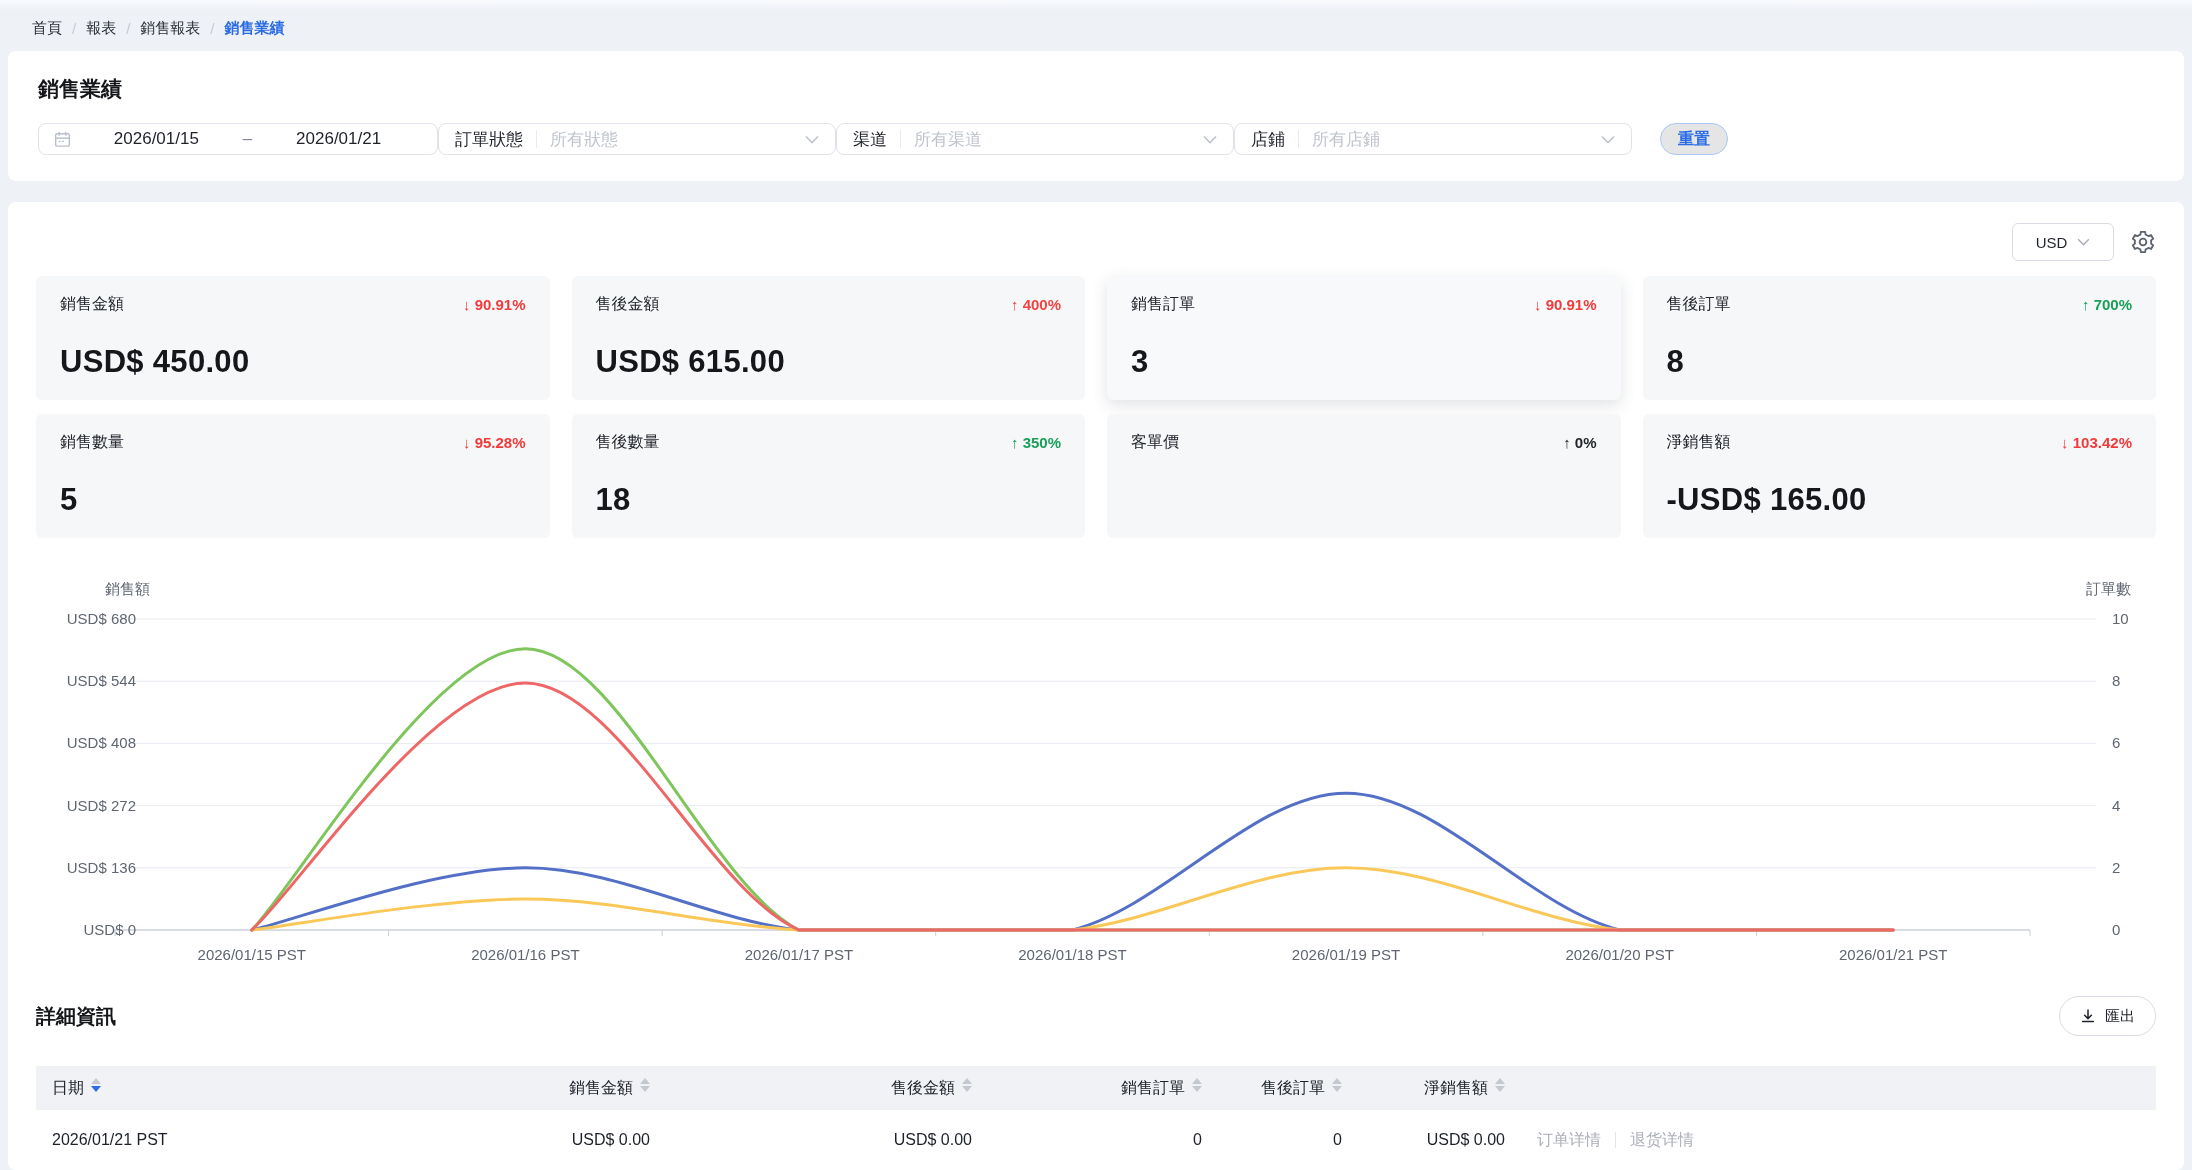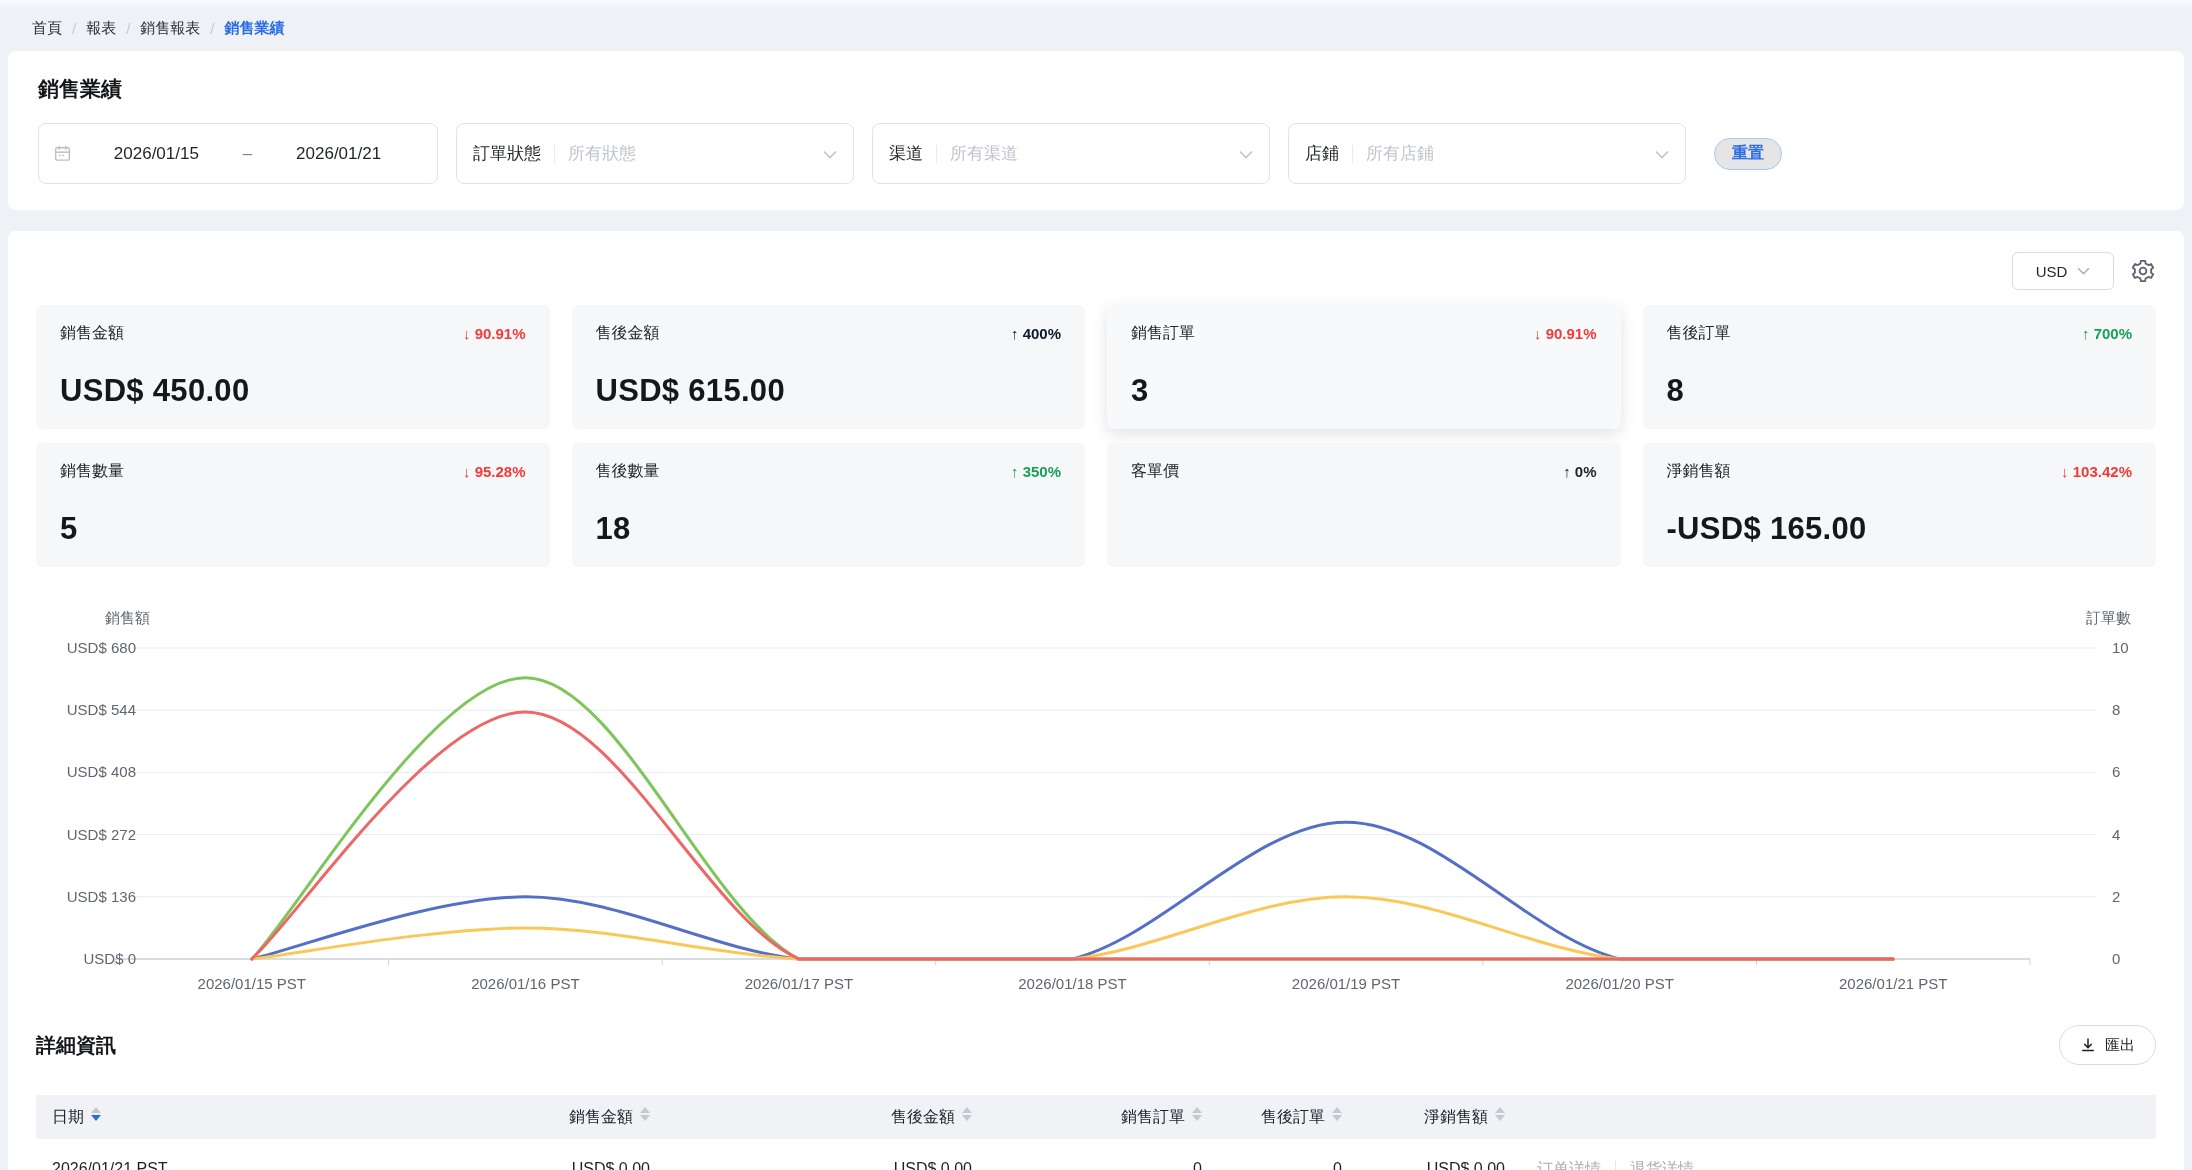--- a/index.html
+++ b/index.html
@@ -16,26 +16,26 @@
   .breadcrumb { display:flex; align-items:center; gap:10px; padding:9px 32px 13px; font-size:15px; }
   .crumb { color:#2a2e36; cursor:pointer; }
   .sep { color:#c5cad3; }
   .crumb.current { color:#2b6ce5; font-weight:700; }
 
   
   .card { background:#fff; border-radius:8px; margin:0 8px; }
   .card.filters { padding:24px 30px 26px; }
   .page-title { font-size:21px; font-weight:700; color:#15171b; }
   .filter-row { display:flex; align-items:center; margin-top:20px; }
-  .ctrl { height:61px; border:1px solid #dfe2e8; border-radius:8px; background:#fff;
+  .ctrl { height:32px; border:1px solid #dfe2e8; border-radius:8px; background:#fff;
           display:flex; align-items:center; font-size:17px; }
   .date-range { width:400px; padding:0 14px; }
   .date-val { flex:1; text-align:center; color:#1f2329; }
   .dash { color:#7d828c; padding:0 2px; }
-  .select { width:398px; margin-left:18px; padding:0 16px; cursor:pointer; }
+  .select { width:398px; padding:0 16px; cursor:pointer; }
   .select .lbl { color:#1f2329; white-space:nowrap; }
   .vdiv { width:1px; height:18px; background:#e8eaee; margin:0 13px; flex:none; }
   .ph { color:#bfc4cc; flex:1; white-space:nowrap; overflow:hidden; }
   .chev { flex:none; margin-left:8px; }
   .reset-btn { margin-left:28px; height:32px; padding:0 17px; border-radius:20px;
     background:#e5e5e5; border:1px solid #a9c8f8; color:#2b6ce5; font-weight:700;
     font-size:16px; display:flex; align-items:center; cursor:pointer; }
 
   .card.main { margin-top:21px; padding:20px 28px 0; min-height:952px; }
   .cur-row { display:flex; justify-content:flex-end; align-items:center; height:40px; }
@@ -174,21 +174,21 @@
     <div class="kpi">
       <div class="kpi-top">
           <span class="kpi-label">銷售金額</span>
         <span class="pct" style="color: rgb(242, 58, 58);"><span>↓</span> <span>90.91%</span></span>
         </div>
       <div class="kpi-value">USD$ 450.00</div>
     </div>
     <div class="kpi">
       <div class="kpi-top">
           <span class="kpi-label">售後金額</span>
-        <span class="pct" style="color: #0f172a;"><span>↑</span> <span>400%</span></span>
+        <span class="pct" style="color: #ef4444;"><span>↑</span> <span>400%</span></span>
         </div>
       <div class="kpi-value">USD$ 615.00</div>
     </div>
     <div class="kpi highlight">
       <div class="kpi-top">
           <span class="kpi-label">銷售訂單</span>
         <span class="pct" style="color: rgb(242, 58, 58);"><span>↓</span> <span>90.91%</span></span>
         </div>
       <div class="kpi-value">3</div>
     </div>

